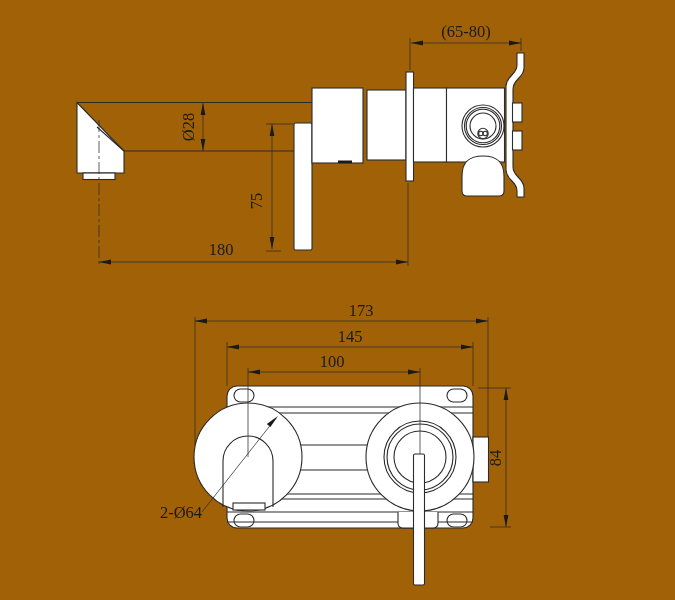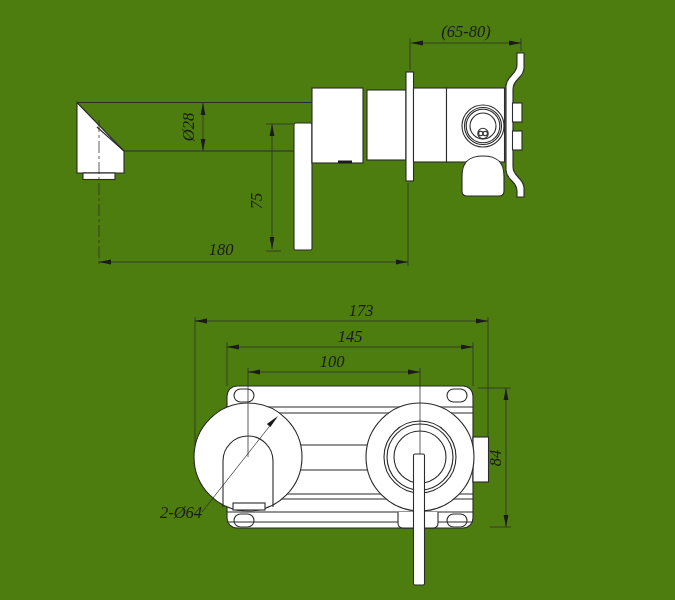--- a/index.html
+++ b/index.html
@@ -1,17 +1,17 @@
 <!DOCTYPE html>
 <html><head>
 <meta charset="utf-8">
 <style>
   html,body{margin:0;padding:0;background:#fff;}
-  #stage{position:relative;width:675px;height:600px;background:#4d7c0f;overflow:hidden;
-         font-family:"Liberation Serif","DejaVu Serif",serif;font-style:italic;}
+  #stage{position:relative;width:675px;height:600px;background:#a16207;overflow:hidden;
+         font-family:"Liberation Serif","DejaVu Serif",serif;}
   svg{display:block;}
   .obj{fill:#ffffff;stroke:#2b2b2b;stroke-width:1.1;}
   .obj-thin{fill:none;stroke:#2b2b2b;stroke-width:1.1;}
   .dim{fill:none;stroke:#2b2b2b;stroke-width:0.75;}
   .cl{fill:none;stroke:#2b2b2b;stroke-width:0.75;stroke-dasharray:12 3 3 3;}
   .arr{fill:#1a1a1a;stroke:none;}
   text{fill:#1a1a1a;font-size:16.5px;font-family:"Liberation Serif","DejaVu Serif",serif;}
 </style>
 </head>
 <body>

